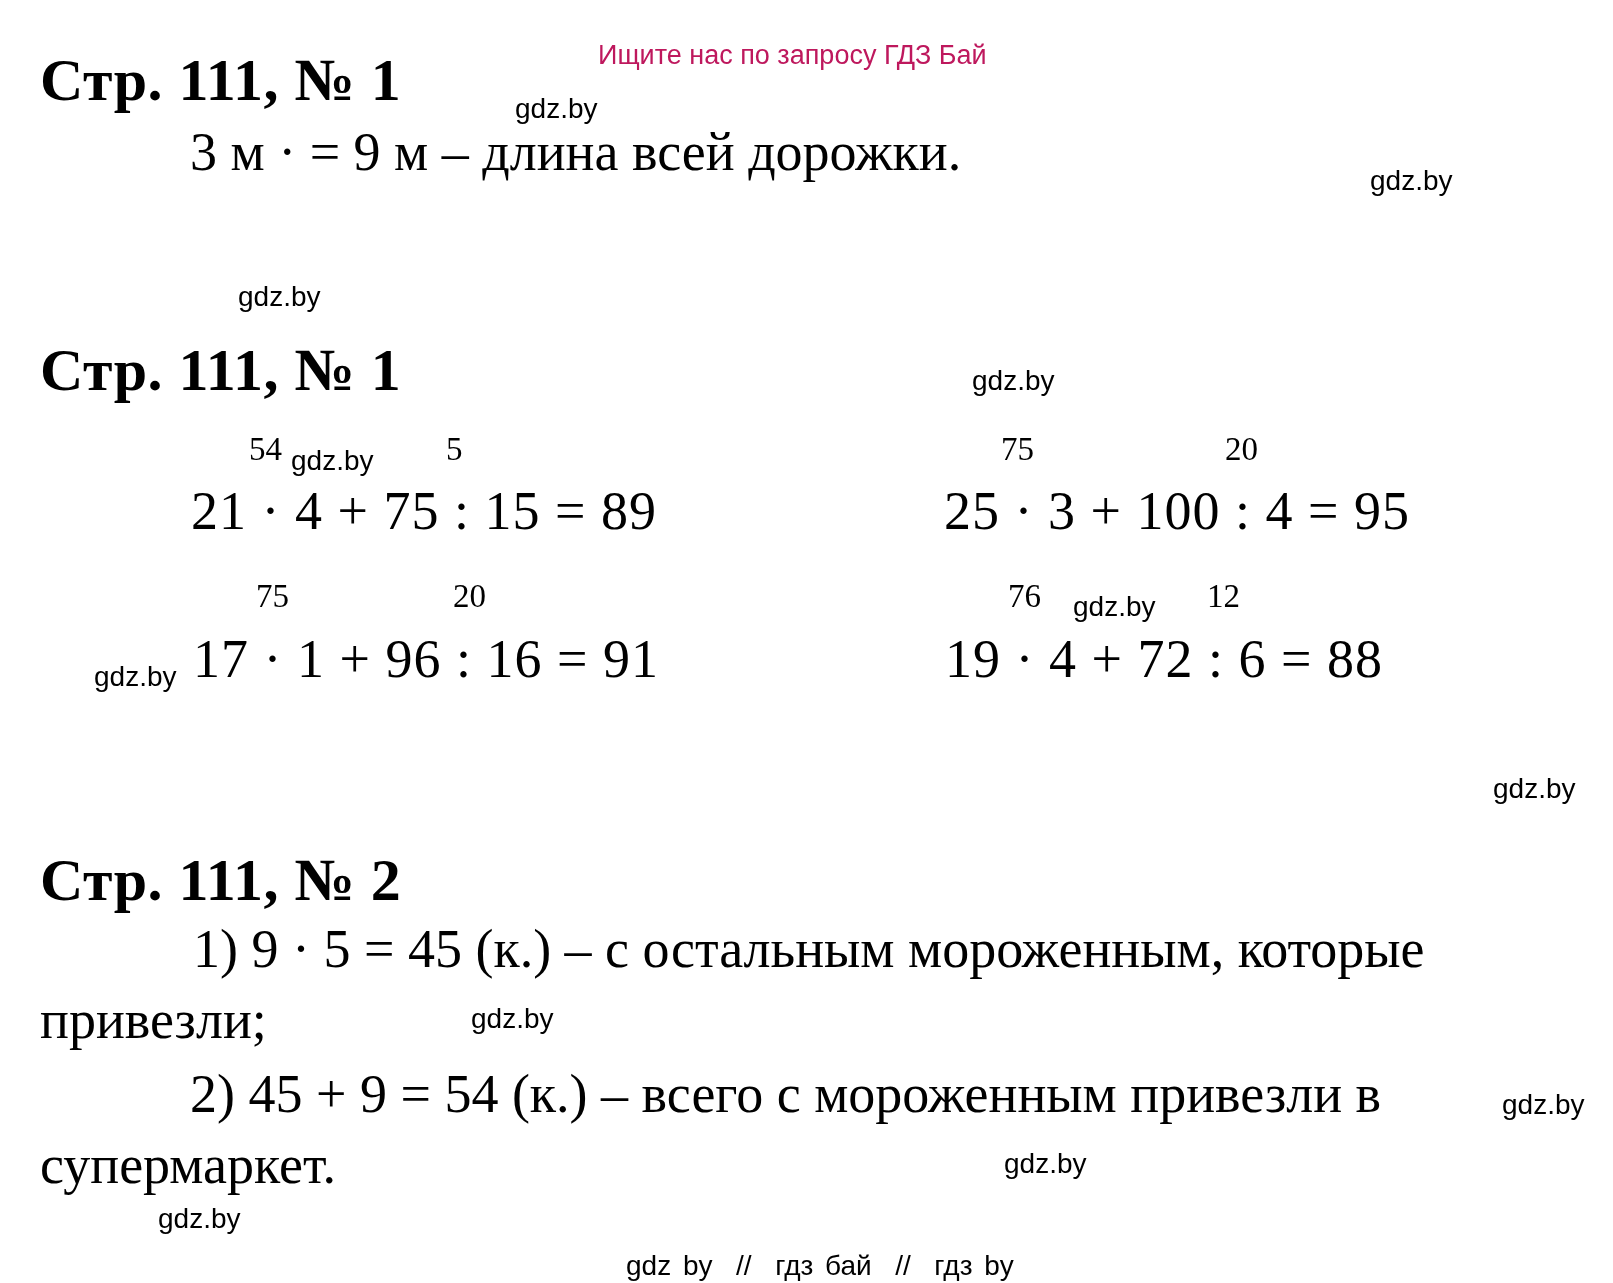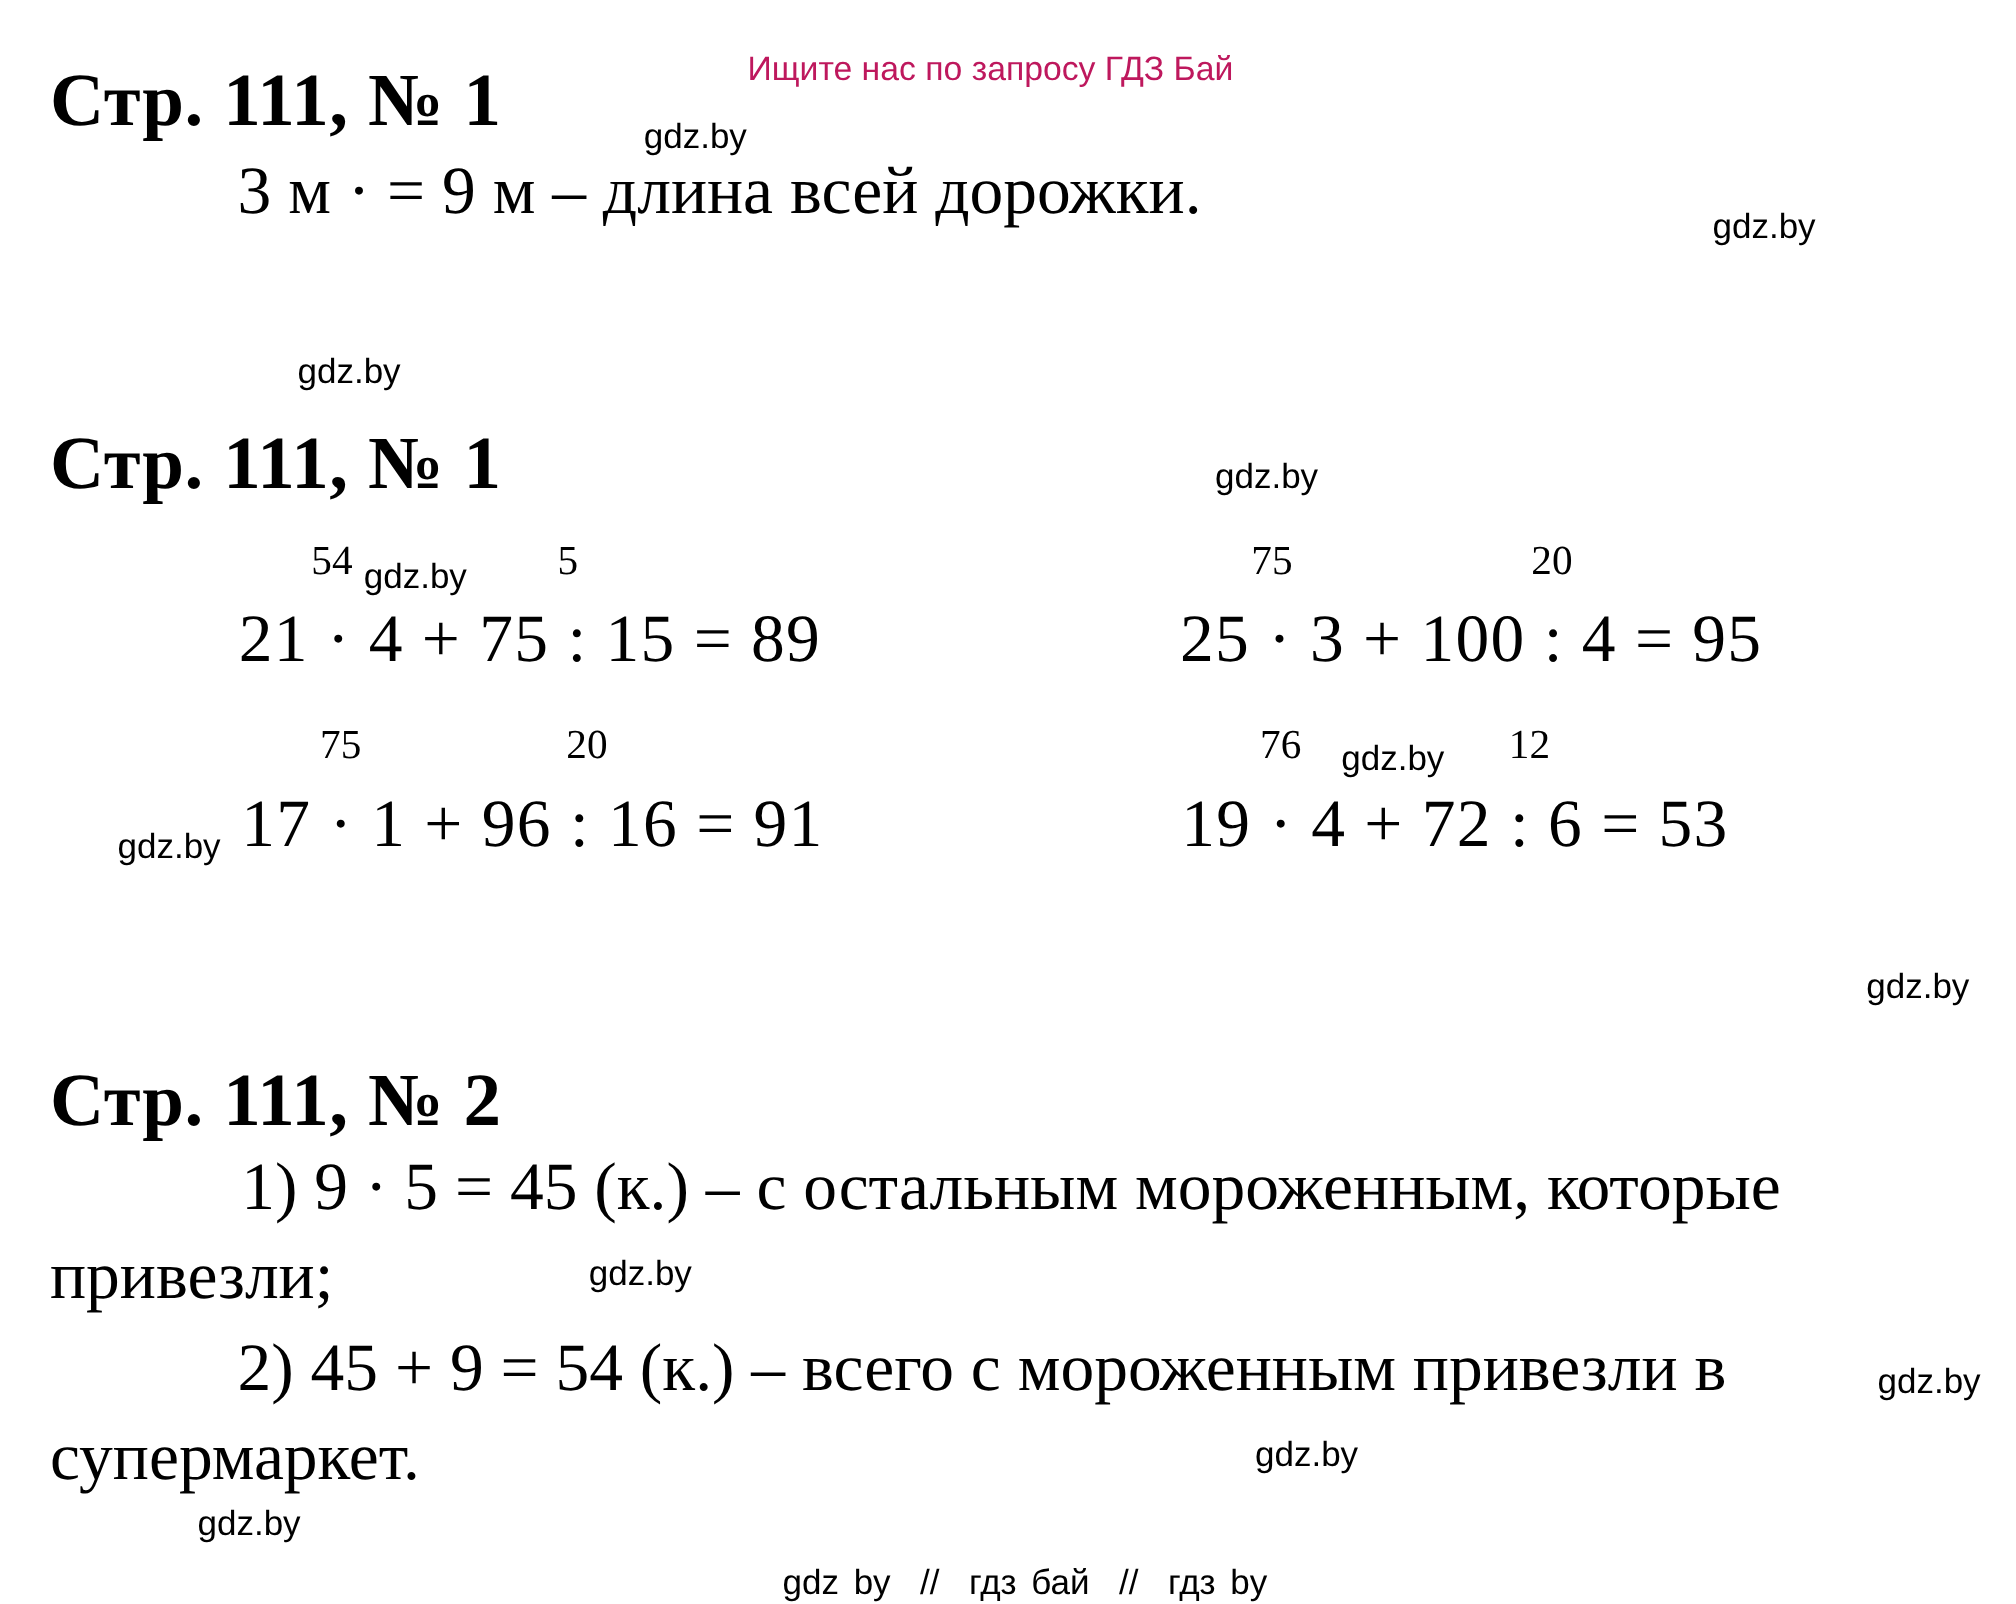--- a/index.html
+++ b/index.html
@@ -74,21 +74,21 @@
 <div class="abs anno" style="left:1001px; top:433px;">75</div>
 <div class="abs anno" style="left:1225px; top:433px;">20</div>
 <div class="abs eq" style="left:944px; top:484px;">25 · 3 + 100 : 4 = 95</div>
 
 <div class="abs anno" style="left:256px; top:580px;">75</div>
 <div class="abs anno" style="left:453px; top:580px;">20</div>
 <div class="abs eq" style="left:193px; top:632px;">17 · 1 + 96 : 16 = 91</div>
 
 <div class="abs anno" style="left:1008px; top:580px;">76</div>
 <div class="abs anno" style="left:1207px; top:580px;">12</div>
-<div class="abs eq" style="left:945px; top:632px;">19 · 4 + 72 : 6 = 53</div>
+<div class="abs eq" style="left:945px; top:632px;">19 · 4 + 72 : 6 = 88</div>
 
 <div class="abs heading" style="left:40px; top:850px;">Стр. 111, № 2</div>
 <div class="abs body-text" style="left:193px; top:922px;">1) 9 · 5 = 45 (к.) – с остальным мороженным, которые</div>
 <div class="abs body-text" style="left:40px; top:993px;">привезли;</div>
 <div class="abs body-text" style="left:190px; top:1067px;">2) 45 + 9 = 54 (к.) – всего с мороженным привезли в</div>
 <div class="abs body-text" style="left:40px; top:1138px;">супермаркет.</div>
 
 <div class="abs wm" style="left:515px; top:95px;">gdz.by</div>
 <div class="abs wm" style="left:1370px; top:167px;">gdz.by</div>
 <div class="abs wm" style="left:238px; top:283px;">gdz.by</div>

